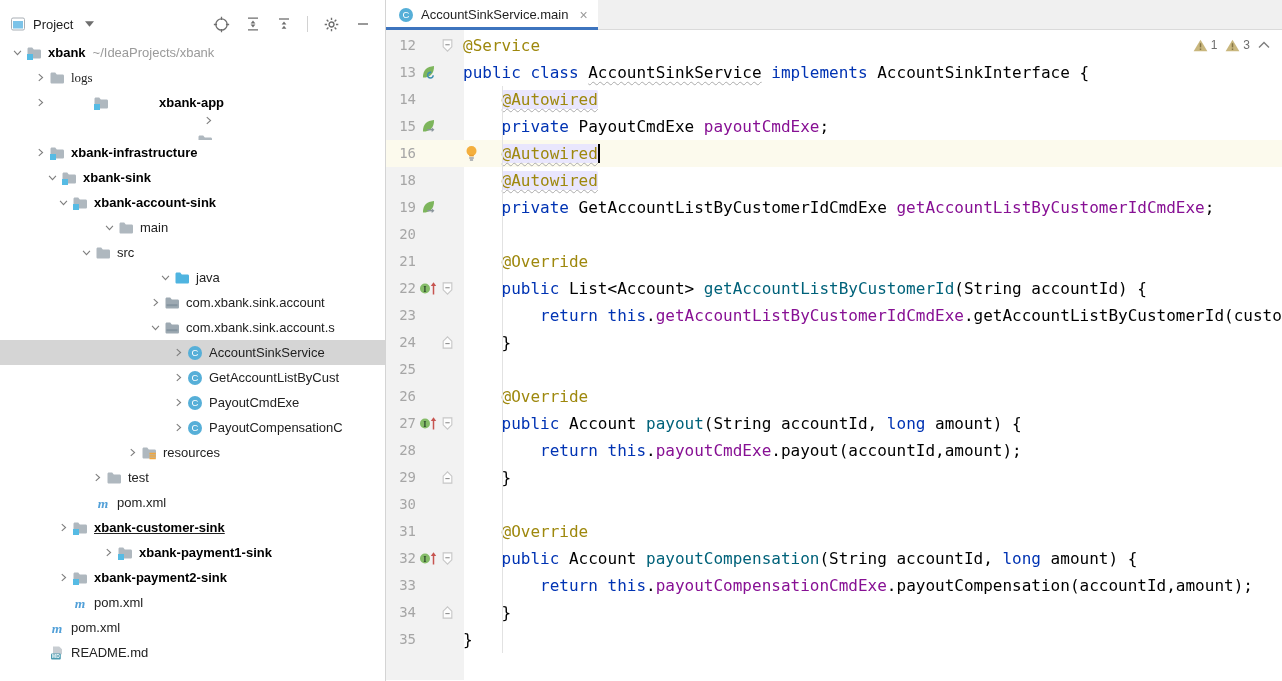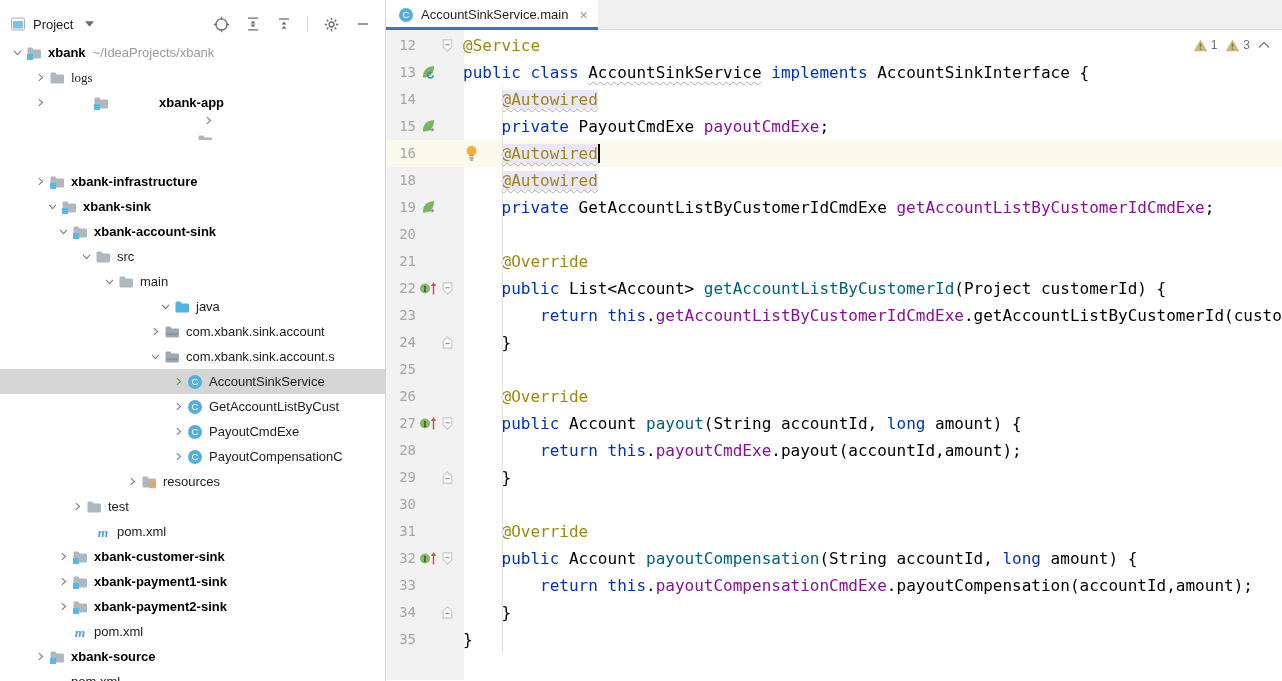--- a/index.html
+++ b/index.html
@@ -155,21 +155,21 @@
             </svg>
           </span>
           <span class="icon ticon">
             <svg width="16" height="16" viewBox="0 0 16 16">
               <path d="M1.5 4c0-.8.6-1.4 1.4-1.4h3.3l1.6 1.9h5.8c.8 0 1.4.6 1.4 1.4v6.3c0 .8-.6 1.4-1.4 1.4H2.9c-.8 0-1.4-.6-1.4-1.4z" fill="#AFB8BF"></path>
               <rect x="1" y="9" width="6" height="6" fill="#56BBE4"></rect>
             </svg>
           </span>
           <span class="tlabel">xbank-client</span>
         </div>
-        <div class="tree-row bold" style="padding-left: 31px; margin-top: 29px;">
+        <div class="tree-row bold" style="padding-left: 31px;">
           <span class="chev">
             <svg width="11" height="11" viewBox="0 0 16 16" fill="none" stroke="#7E7E7E" stroke-width="1.6">
               <path d="M5.5 3l5.5 5-5.5 5"></path>
             </svg>
           </span>
           <span class="icon ticon">
             <svg width="16" height="16" viewBox="0 0 16 16">
               <path d="M1.5 4c0-.8.6-1.4 1.4-1.4h3.3l1.6 1.9h5.8c.8 0 1.4.6 1.4 1.4v6.3c0 .8-.6 1.4-1.4 1.4H2.9c-.8 0-1.4-.6-1.4-1.4z" fill="#AFB8BF"></path>
               <rect x="1" y="9" width="6" height="6" fill="#56BBE4"></rect>
             </svg>
@@ -197,45 +197,45 @@
             </svg>
           </span>
           <span class="icon ticon">
             <svg width="16" height="16" viewBox="0 0 16 16">
               <path d="M1.5 4c0-.8.6-1.4 1.4-1.4h3.3l1.6 1.9h5.8c.8 0 1.4.6 1.4 1.4v6.3c0 .8-.6 1.4-1.4 1.4H2.9c-.8 0-1.4-.6-1.4-1.4z" fill="#AFB8BF"></path>
               <rect x="1" y="9" width="6" height="6" fill="#56BBE4"></rect>
             </svg>
           </span>
           <span class="tlabel">xbank-account-sink</span>
         </div>
+        <div class="tree-row" style="padding-left: 100px;">
+          <span class="chev">
+            <svg width="11" height="11" viewBox="0 0 16 16" fill="none" stroke="#7E7E7E" stroke-width="1.6">
+              <path d="M3 5.5l5 5.5 5-5.5"></path>
+            </svg>
+          </span>
+          <span class="icon ticon">
+            <svg width="16" height="16" viewBox="0 0 16 16">
+              <path d="M1.5 4c0-.8.6-1.4 1.4-1.4h3.3l1.6 1.9h5.8c.8 0 1.4.6 1.4 1.4v6.3c0 .8-.6 1.4-1.4 1.4H2.9c-.8 0-1.4-.6-1.4-1.4z" fill="#AFB8BF"></path>
+            </svg>
+          </span>
+          <span class="tlabel">main</span>
+        </div>
         <div class="tree-row" style="padding-left: 77px;">
           <span class="chev">
             <svg width="11" height="11" viewBox="0 0 16 16" fill="none" stroke="#7E7E7E" stroke-width="1.6">
               <path d="M3 5.5l5 5.5 5-5.5"></path>
             </svg>
           </span>
           <span class="icon ticon">
             <svg width="16" height="16" viewBox="0 0 16 16">
               <path d="M1.5 4c0-.8.6-1.4 1.4-1.4h3.3l1.6 1.9h5.8c.8 0 1.4.6 1.4 1.4v6.3c0 .8-.6 1.4-1.4 1.4H2.9c-.8 0-1.4-.6-1.4-1.4z" fill="#AFB8BF"></path>
             </svg>
           </span>
           <span class="tlabel">src</span>
-        </div>
-        <div class="tree-row" style="padding-left: 100px;">
-          <span class="chev">
-            <svg width="11" height="11" viewBox="0 0 16 16" fill="none" stroke="#7E7E7E" stroke-width="1.6">
-              <path d="M3 5.5l5 5.5 5-5.5"></path>
-            </svg>
-          </span>
-          <span class="icon ticon">
-            <svg width="16" height="16" viewBox="0 0 16 16">
-              <path d="M1.5 4c0-.8.6-1.4 1.4-1.4h3.3l1.6 1.9h5.8c.8 0 1.4.6 1.4 1.4v6.3c0 .8-.6 1.4-1.4 1.4H2.9c-.8 0-1.4-.6-1.4-1.4z" fill="#AFB8BF"></path>
-            </svg>
-          </span>
-          <span class="tlabel">main</span>
         </div>
         <div class="tree-row" style="padding-left: 123px; margin-left: 33px;">
           <span class="chev">
             <svg width="11" height="11" viewBox="0 0 16 16" fill="none" stroke="#7E7E7E" stroke-width="1.6">
               <path d="M3 5.5l5 5.5 5-5.5"></path>
             </svg>
           </span>
           <span class="icon ticon">
             <svg width="16" height="16" viewBox="0 0 16 16">
               <path d="M1.5 4c0-.8.6-1.4 1.4-1.4h3.3l1.6 1.9h5.8c.8 0 1.4.6 1.4 1.4v6.3c0 .8-.6 1.4-1.4 1.4H2.9c-.8 0-1.4-.6-1.4-1.4z" fill="#4FB4E0"></path>
@@ -334,21 +334,21 @@
             </svg>
           </span>
           <span class="icon ticon">
             <svg width="16" height="16" viewBox="0 0 16 16">
               <path d="M1.5 4c0-.8.6-1.4 1.4-1.4h3.3l1.6 1.9h5.8c.8 0 1.4.6 1.4 1.4v6.3c0 .8-.6 1.4-1.4 1.4H2.9c-.8 0-1.4-.6-1.4-1.4z" fill="#AFB8BF"></path>
               <path d="M8.5 8.6h6.3M8.5 11h6.3M8.5 13.4h6.3" stroke="#F2A63B" stroke-width="1.6"></path>
             </svg>
           </span>
           <span class="tlabel">resources</span>
         </div>
-        <div class="tree-row" style="padding-left: 68px; text-align: center;">
+        <div class="tree-row" style="padding-left: 88px; text-align: center;">
           <span class="chev">
             <svg width="11" height="11" viewBox="0 0 16 16" fill="none" stroke="#7E7E7E" stroke-width="1.6">
               <path d="M5.5 3l5.5 5-5.5 5"></path>
             </svg>
           </span>
           <span class="icon ticon">
             <svg width="16" height="16" viewBox="0 0 16 16">
               <path d="M1.5 4c0-.8.6-1.4 1.4-1.4h3.3l1.6 1.9h5.8c.8 0 1.4.6 1.4 1.4v6.3c0 .8-.6 1.4-1.4 1.4H2.9c-.8 0-1.4-.6-1.4-1.4z" fill="#AFB8BF"></path>
             </svg>
           </span>
@@ -356,35 +356,35 @@
         </div>
         <div class="tree-row" style="padding-left: 77px;">
           <span class="chev"></span>
           <span class="icon ticon">
             <svg width="16" height="16" viewBox="0 0 16 16">
               <text x="8" y="12.6" text-anchor="middle" font-size="13.5" font-style="italic" font-weight="bold" fill="#52A0D8" font-family="Liberation Serif, serif">m</text>
             </svg>
           </span>
           <span class="tlabel">pom.xml</span>
         </div>
-        <div class="tree-row bold" style="padding-left: 54px;">
+        <div class="tree-row bold" style="padding-left: 54px; text-decoration: underline;">
           <span class="chev">
             <svg width="11" height="11" viewBox="0 0 16 16" fill="none" stroke="#7E7E7E" stroke-width="1.6">
               <path d="M5.5 3l5.5 5-5.5 5"></path>
             </svg>
           </span>
           <span class="icon ticon">
             <svg width="16" height="16" viewBox="0 0 16 16">
               <path d="M1.5 4c0-.8.6-1.4 1.4-1.4h3.3l1.6 1.9h5.8c.8 0 1.4.6 1.4 1.4v6.3c0 .8-.6 1.4-1.4 1.4H2.9c-.8 0-1.4-.6-1.4-1.4z" fill="#AFB8BF"></path>
               <rect x="1" y="9" width="6" height="6" fill="#56BBE4"></rect>
             </svg>
           </span>
           <span class="tlabel">xbank-customer-sink</span>
         </div>
-        <div class="tree-row bold" style="padding-left: 54px;">
+        <div class="tree-row bold" style="padding-left: 54px; margin-left: 45px;">
           <span class="chev">
             <svg width="11" height="11" viewBox="0 0 16 16" fill="none" stroke="#7E7E7E" stroke-width="1.6">
               <path d="M5.5 3l5.5 5-5.5 5"></path>
             </svg>
           </span>
           <span class="icon ticon">
             <svg width="16" height="16" viewBox="0 0 16 16">
               <path d="M1.5 4c0-.8.6-1.4 1.4-1.4h3.3l1.6 1.9h5.8c.8 0 1.4.6 1.4 1.4v6.3c0 .8-.6 1.4-1.4 1.4H2.9c-.8 0-1.4-.6-1.4-1.4z" fill="#AFB8BF"></path>
               <rect x="1" y="9" width="6" height="6" fill="#56BBE4"></rect>
             </svg>
@@ -406,34 +406,20 @@
           <span class="tlabel">xbank-payment2-sink</span>
         </div>
         <div class="tree-row" style="padding-left: 54px;">
           <span class="chev"></span>
           <span class="icon ticon">
             <svg width="16" height="16" viewBox="0 0 16 16">
               <text x="8" y="12.6" text-anchor="middle" font-size="13.5" font-style="italic" font-weight="bold" fill="#52A0D8" font-family="Liberation Serif, serif">m</text>
             </svg>
           </span>
           <span class="tlabel">pom.xml</span>
-        </div>
-        <div class="tree-row bold" style="padding-left: 31px;">
-          <span class="chev">
-            <svg width="11" height="11" viewBox="0 0 16 16" fill="none" stroke="#7E7E7E" stroke-width="1.6">
-              <path d="M5.5 3l5.5 5-5.5 5"></path>
-            </svg>
-          </span>
-          <span class="icon ticon">
-            <svg width="16" height="16" viewBox="0 0 16 16">
-              <path d="M1.5 4c0-.8.6-1.4 1.4-1.4h3.3l1.6 1.9h5.8c.8 0 1.4.6 1.4 1.4v6.3c0 .8-.6 1.4-1.4 1.4H2.9c-.8 0-1.4-.6-1.4-1.4z" fill="#AFB8BF"></path>
-              <rect x="1" y="9" width="6" height="6" fill="#56BBE4"></rect>
-            </svg>
-          </span>
-          <span class="tlabel">xbank-source</span>
         </div>
         <div class="tree-row" style="padding-left: 31px;">
           <span class="chev"></span>
           <span class="icon ticon">
             <svg width="16" height="16" viewBox="0 0 16 16">
               <text x="8" y="12.6" text-anchor="middle" font-size="13.5" font-style="italic" font-weight="bold" fill="#52A0D8" font-family="Liberation Serif, serif">m</text>
             </svg>
           </span>
           <span class="tlabel">pom.xml</span>
         </div>
@@ -524,21 +510,21 @@
         <div class="code-line"><span class="ln">20</span><span class="gslot"></span><span class="fslot"></span><span class="ccode"></span></div>
         <div class="code-line"><span class="ln">21</span><span class="gslot"></span><span class="fslot"></span><span class="ccode"><span class="s-p">    </span><span class="s-a">@Override</span></span></div>
         <div class="code-line"><span class="ln">22</span><span class="gslot"><span class="icon"><svg width="18" height="15" viewBox="0 0 18 15">
                 <circle cx="6" cy="7.5" r="5" fill="#85BC68"></circle>
                 <text x="6" y="10.6" text-anchor="middle" font-size="8.5" font-weight="bold" font-family="Liberation Serif, serif" fill="#2F4A2B">I</text>
                 <path d="M14.5 13.5V4.5" stroke="#C75450" stroke-width="1.5"></path>
                 <path d="M14.5 1.2l-2.7 3.8h5.4z" fill="#C75450"></path>
               </svg></span></span><span class="fslot"><span class="icon"><svg width="11" height="13" viewBox="0 0 10 12">
                 <path d="M1 .8h8v6.4L5 11.2 1 7.2z" fill="#FDFDFD" stroke="#C6C6C6"></path>
                 <path d="M3 5.3h4" stroke="#8F8F8F"></path>
-              </svg></span></span><span class="ccode"><span class="s-p">    </span><span class="s-k">public</span><span class="s-p"> List&lt;Account&gt; </span><span class="s-m">getAccountListByCustomerId</span><span class="s-p">(Project customerId) {</span></span></div>
+              </svg></span></span><span class="ccode"><span class="s-p">    </span><span class="s-k">public</span><span class="s-p"> List&lt;Account&gt; </span><span class="s-m">getAccountListByCustomerId</span><span class="s-p">(String accountId) {</span></span></div>
         <div class="code-line"><span class="ln">23</span><span class="gslot"></span><span class="fslot"></span><span class="ccode"><span class="s-p">        </span><span class="s-k">return</span><span class="s-p"> </span><span class="s-k">this</span><span class="s-p">.</span><span class="s-f">getAccountListByCustomerIdCmdExe</span><span class="s-p">.getAccountListByCustomerId(customerId);</span></span></div>
         <div class="code-line"><span class="ln">24</span><span class="gslot"></span><span class="fslot"><span class="icon"><svg width="11" height="13" viewBox="0 0 10 12">
                 <path d="M1 11.2h8V4.8L5 .8 1 4.8z" fill="#FDFDFD" stroke="#C6C6C6"></path>
                 <path d="M3 7h4" stroke="#8F8F8F"></path>
               </svg></span></span><span class="ccode"><span class="s-p">    }</span></span></div>
         <div class="code-line"><span class="ln">25</span><span class="gslot"></span><span class="fslot"></span><span class="ccode"></span></div>
         <div class="code-line"><span class="ln">26</span><span class="gslot"></span><span class="fslot"></span><span class="ccode"><span class="s-p">    </span><span class="s-a">@Override</span></span></div>
         <div class="code-line"><span class="ln">27</span><span class="gslot"><span class="icon"><svg width="18" height="15" viewBox="0 0 18 15">
                 <circle cx="6" cy="7.5" r="5" fill="#85BC68"></circle>
                 <text x="6" y="10.6" text-anchor="middle" font-size="8.5" font-weight="bold" font-family="Liberation Serif, serif" fill="#2F4A2B">I</text>

